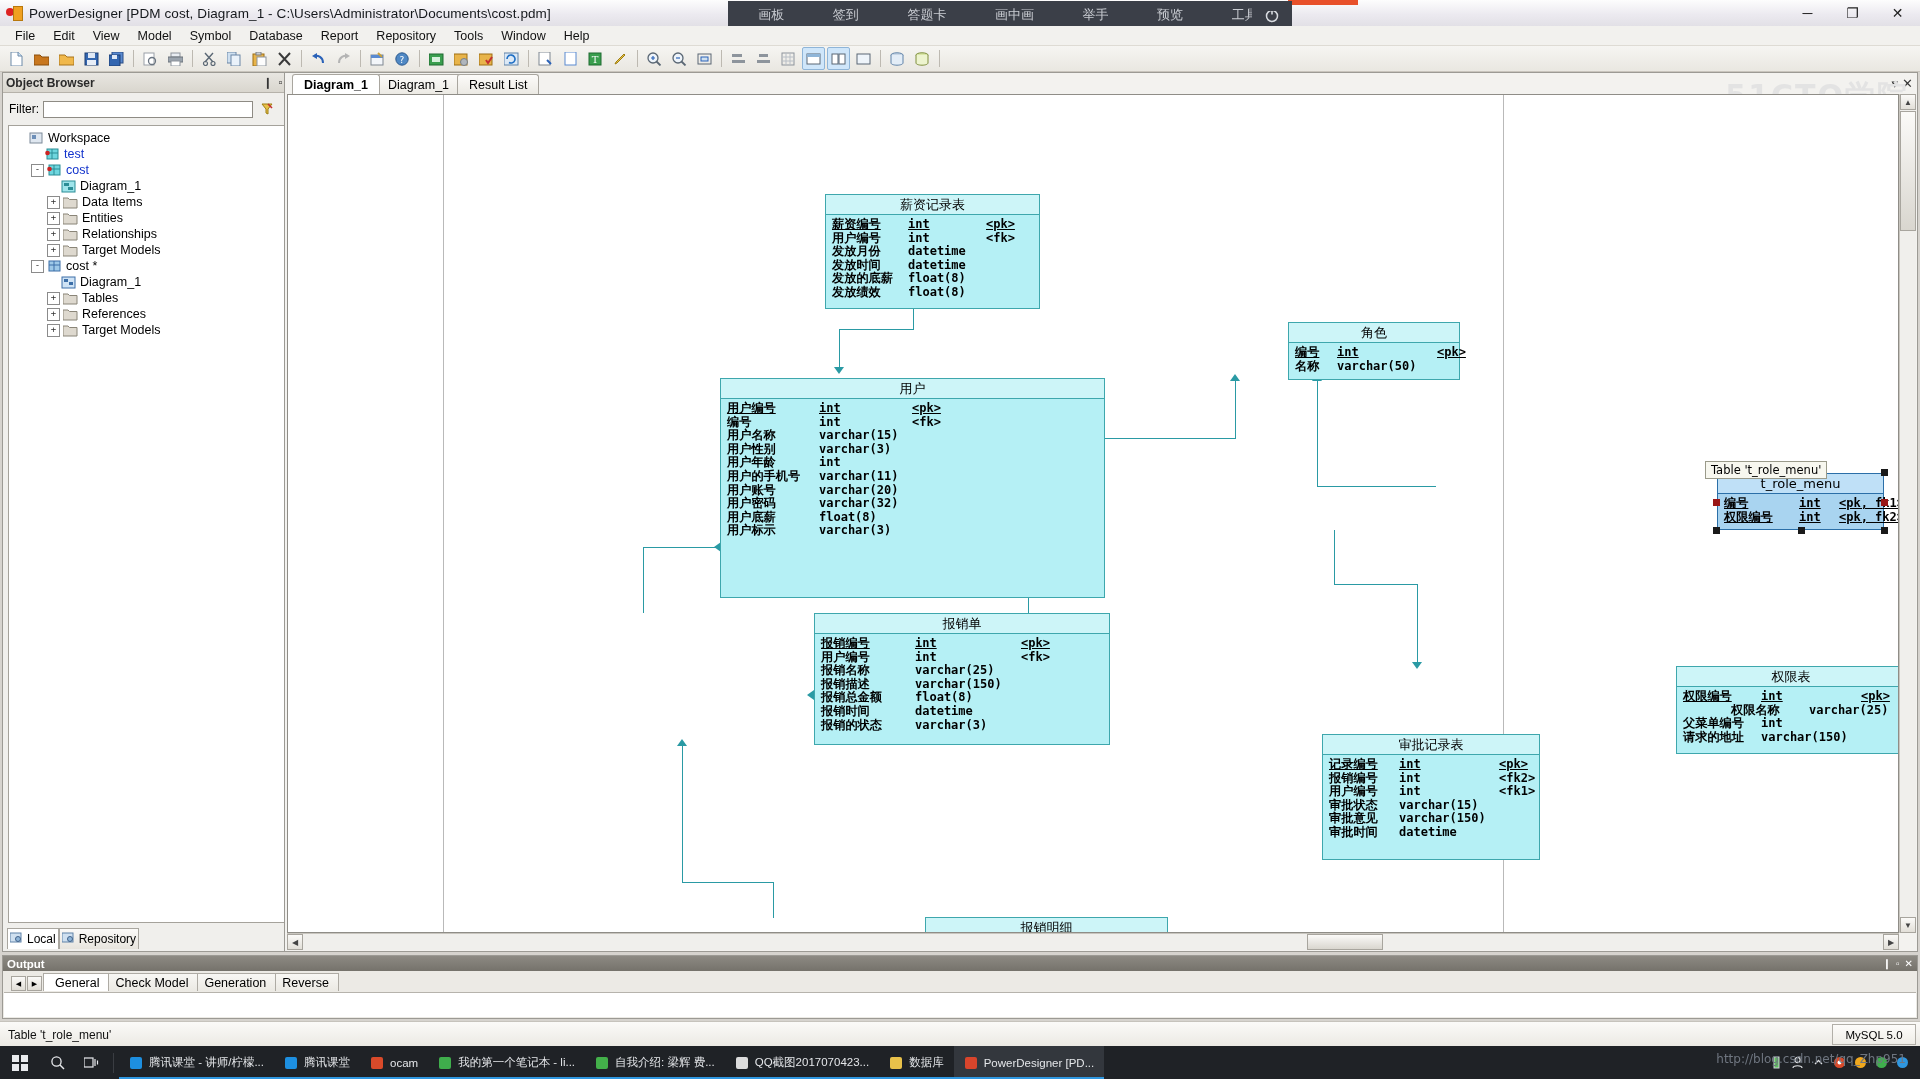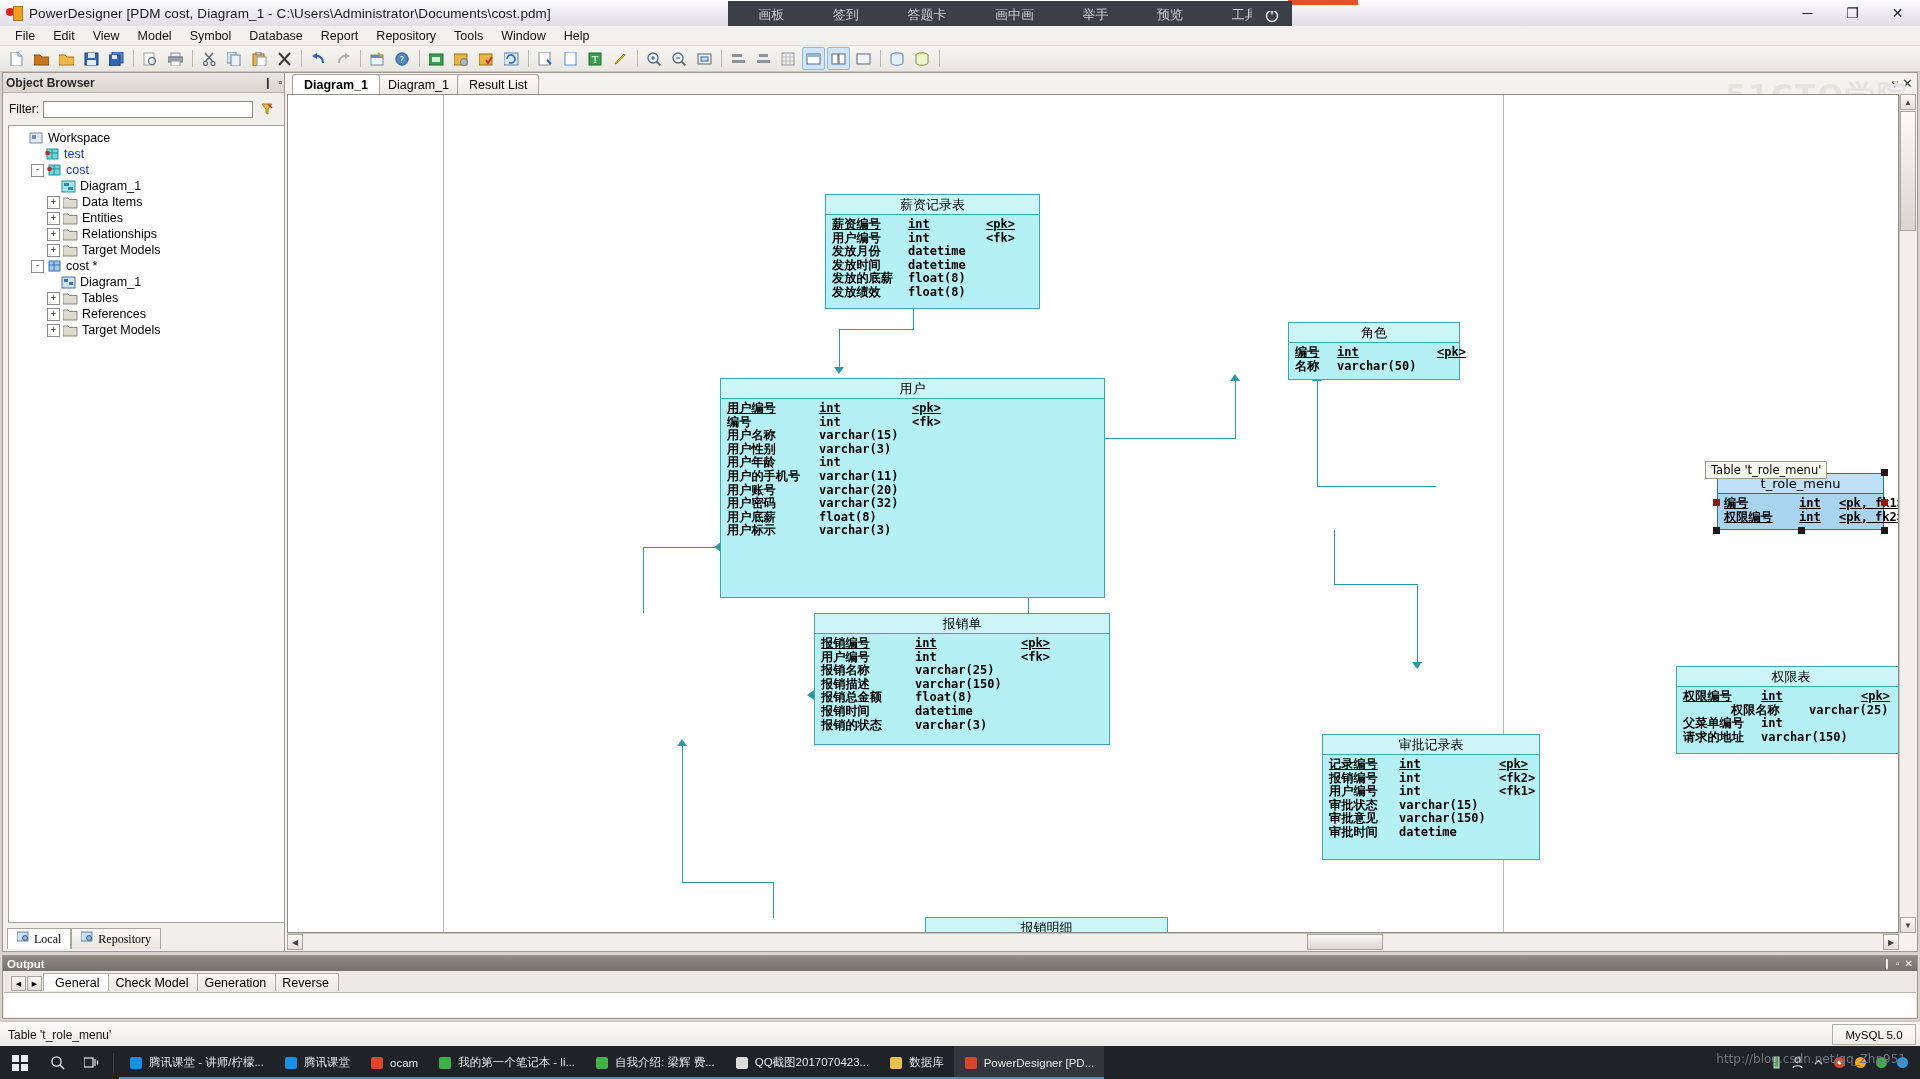--- a/index.html
+++ b/index.html
@@ -61,22 +61,22 @@
   .tree{position:absolute;left:5px;top:52px;right:5px;bottom:28px;background:#fff;border:1px solid #a5a29b;
     overflow:hidden;padding:4px 0 0 0;}
   .node{display:flex;align-items:center;height:16px;font-size:12.5px;white-space:nowrap;}
   .node .exp{width:11px;height:11px;border:1px solid #8b8b8b;background:#fff;font-size:9px;line-height:9px;
     text-align:center;color:#333;margin-right:3px;flex:0 0 auto;font-family:"DejaVu Sans Mono",monospace;}
   .node .nexp{width:11px;margin-right:3px;flex:0 0 auto;}
   .node .ni{width:15px;height:13px;margin-right:4px;flex:0 0 auto;position:relative;}
   .node .lbl{color:#000;}
   .node.blue .lbl{color:#1233cc;}
   .localtabs{position:absolute;left:4px;bottom:2px;height:22px;display:flex;align-items:flex-end;}
-  .ltab{display:flex;align-items:center;gap:4px;height:20px;padding:0 9px;
-    background:linear-gradient(#fbfaf8,#e7e4dd);border:1px solid #a9a69f;border-bottom:none;font-size:12px;font-family:Liberation Serif, serif;}
+  .ltab{display:flex;align-items:center;gap:4px;height:20px;padding:0 2px;
+    background:linear-gradient(#fbfaf8,#e7e4dd);border:1px solid #a9a69f;border-bottom:none;font-size:12px;}
   .ltab.on{background:#fff;font-weight:normal;}
 
   
   .docarea{position:absolute;left:284px;top:72px;width:1634px;height:880px;
     background:#f3f2ef;border:1px solid #9c9a94;box-sizing:border-box;}
   .doctabs{position:absolute;left:0;top:0;height:21px;display:flex;align-items:flex-end;padding-left:7px;}
   .dtab{height:19px;padding:0 11px;display:flex;align-items:center;font-size:12.5px;
     background:linear-gradient(#fcfbf9,#eceae4);border:1px solid #a9a69f;border-bottom:none;
     border-radius:3px 3px 0 0;margin-right:-4px;transform:skewX(0deg);}
   .dtab.on{background:#fff;font-weight:bold;z-index:3;}

